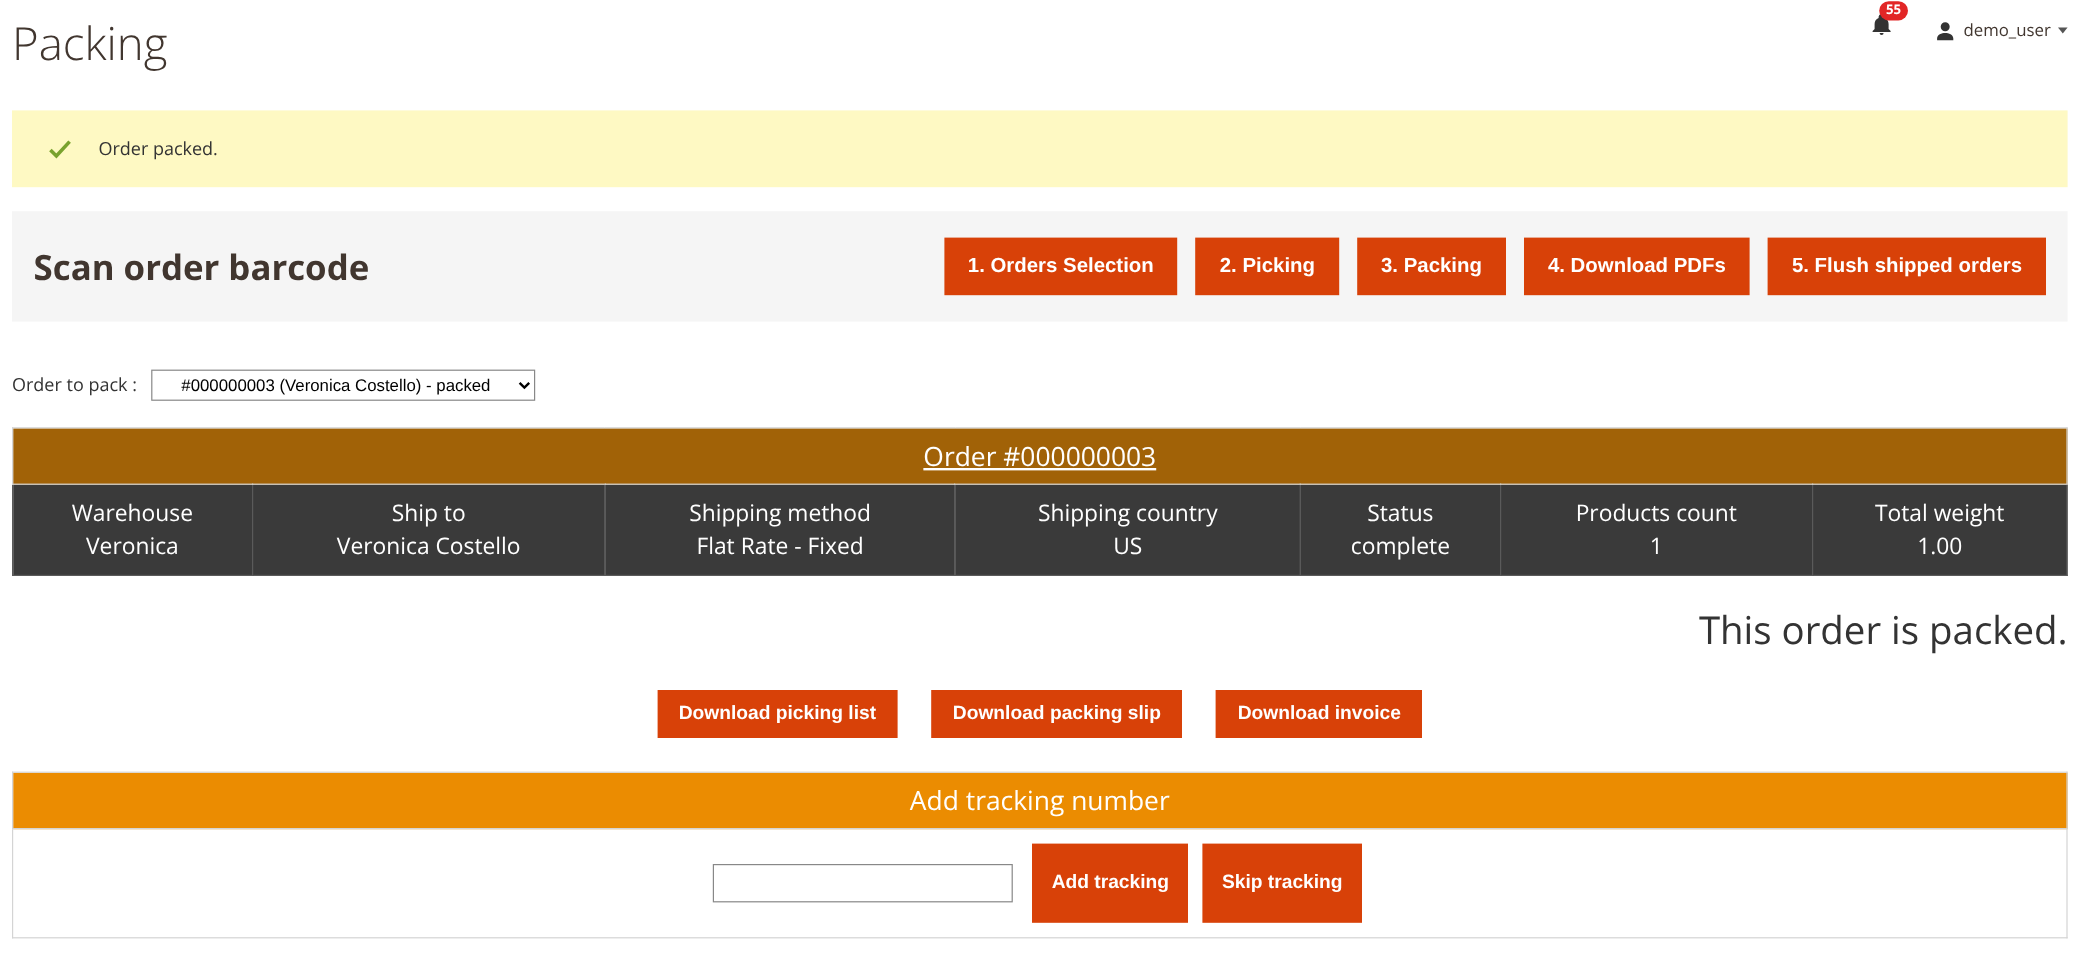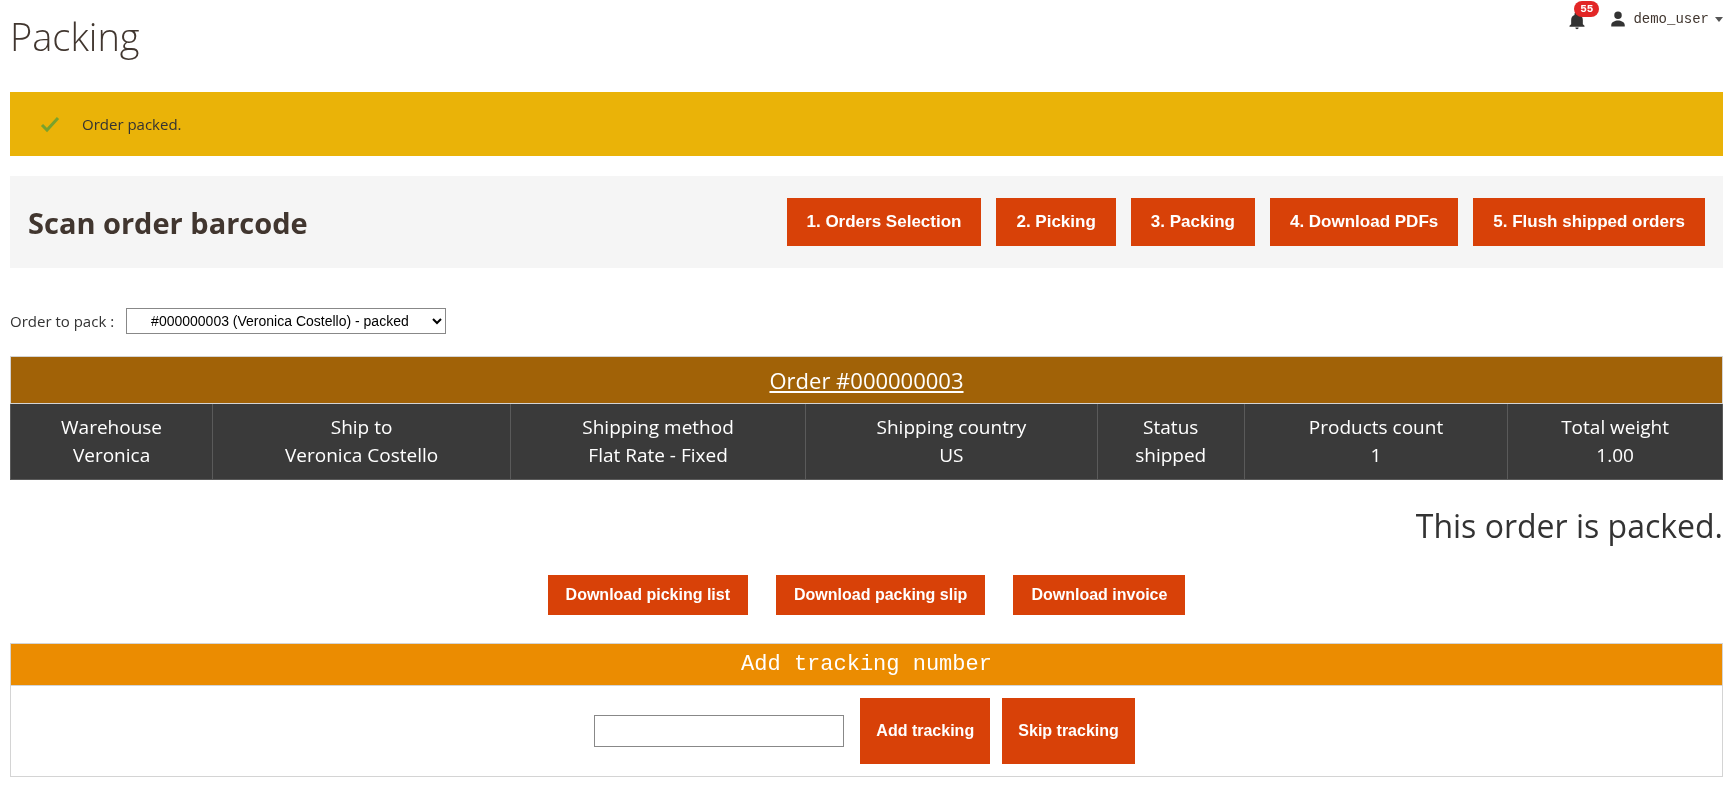--- a/index.html
+++ b/index.html
@@ -15,23 +15,22 @@
     align-items: flex-start;
     margin-bottom: 30px;
   }
   .page-title {
     font-size: 38px;
     font-weight: 300;
     color: #41362f;
   }
   .user-area {
     display: flex;
-    align-items: flex-start;
-    gap: 22px;
-    font-family: Liberation Mono, monospace;
+    align-items: flex-end;
+    gap: 34px;
   }
   .notif-wrap { position: relative; cursor: pointer; }
   .notif-wrap svg { width: 20px; height: 20px; fill: #333; }
   .notif-badge {
     position: absolute;
     top: -9px;
     right: -12px;
     background: #e22626;
     color: #fff;
     border-radius: 10px;
@@ -49,21 +48,21 @@
   }
   .user-select svg.user-ico { width: 18px; height: 18px; fill: #333; }
   .user-name { font-size: 14px; }
   .caret {
     width: 0; height: 0;
     border-left: 4px solid transparent;
     border-right: 4px solid transparent;
     border-top: 5px solid #555;
   }
   .msg-success {
-    background: #eab308;
+    background: #fef9c3;
     padding: 20px 28px;
     display: flex;
     align-items: center;
     gap: 20px;
     margin-bottom: 20px;
   }
   .msg-success svg { width: 24px; height: 24px; stroke: #79a22e; fill: none; stroke-width: 3; }
   .msg-text { font-size: 15px; color: #333; }
   .barcode-panel {
     background: #f5f5f5;
@@ -158,21 +157,20 @@
     width: 100%;
     border-collapse: collapse;
   }
   .tracking-header td {
     background: #eb8c01;
     color: #fff;
     text-align: center;
     font-size: 22px;
     padding: 8px;
     border: 1px solid #d4d4d4;
-    font-family: Liberation Mono, monospace;
   }
   .tracking-body td {
     border: 1px solid #d4d4d4;
     padding: 12px;
     text-align: center;
   }
   .tracking-input {
     width: 250px;
     height: 32px;
     border: 1px solid #888;
@@ -259,21 +257,21 @@
     <td>
       <span class="cell-label">Shipping method</span>
       <span class="cell-value">Flat Rate - Fixed</span>
     </td>
     <td>
       <span class="cell-label">Shipping country</span>
       <span class="cell-value">US</span>
     </td>
     <td>
       <span class="cell-label">Status</span>
-      <span class="cell-value">shipped</span>
+      <span class="cell-value">complete</span>
     </td>
     <td>
       <span class="cell-label">Products count</span>
       <span class="cell-value">1</span>
     </td>
     <td>
       <span class="cell-label">Total weight</span>
       <span class="cell-value">1.00</span>
     </td>
   </tr>

